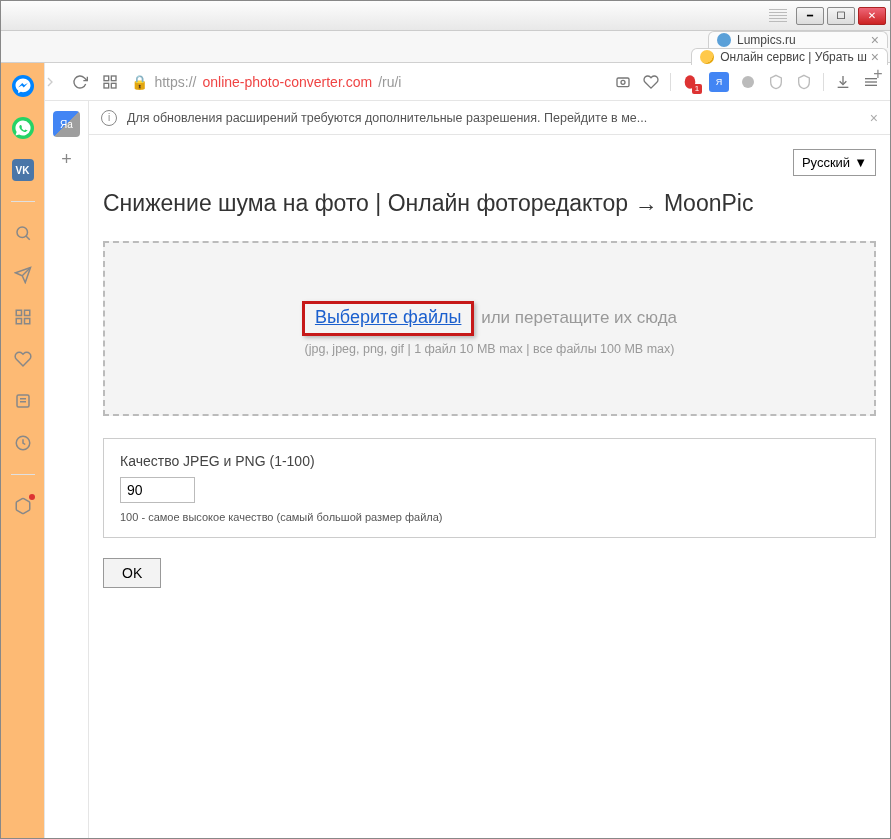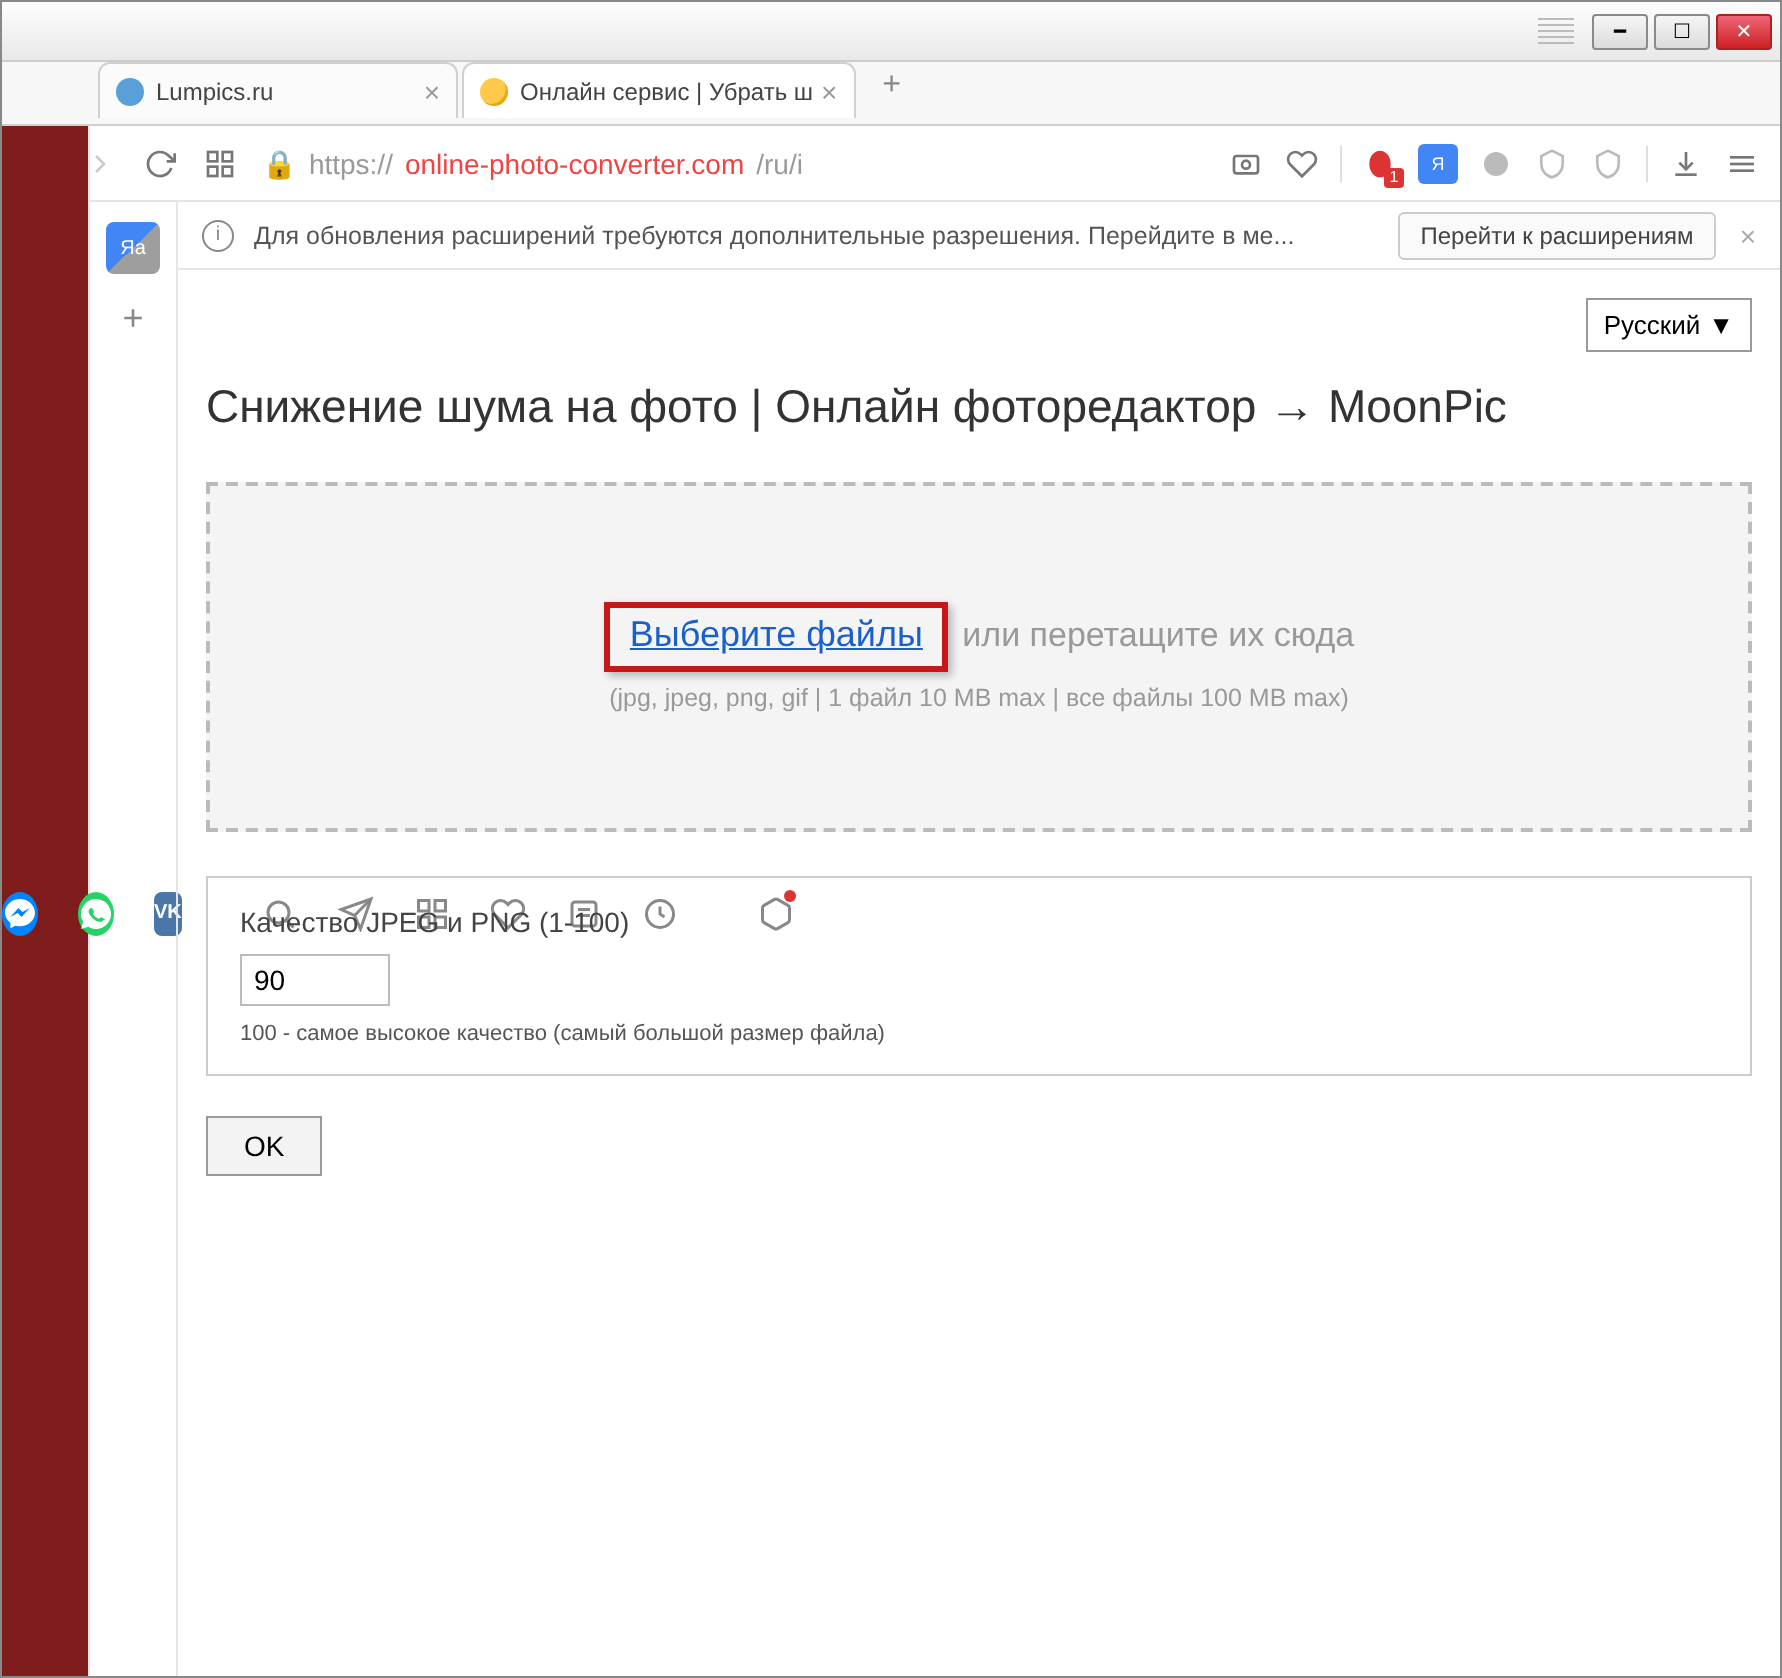--- a/index.html
+++ b/index.html
@@ -6,21 +6,21 @@
 body { font-family: Arial, sans-serif; font-size: 13px; background: #fff; width: 891px; height: 839px; overflow: hidden; position: relative; }
 
 
 .window { position: relative; width: 100%; height: 100%; border: 1px solid #888; background: #fff; }
 .titlebar { height: 30px; background: linear-gradient(#fdfdfd,#e8e8e8); display: flex; justify-content: flex-end; align-items: center; padding-right: 4px; border-bottom: 1px solid #ccc; gap: 3px; }
 .win-btn { width: 28px; height: 18px; border: 1px solid #8a8a8a; display: flex; align-items: center; justify-content: center; font-size: 10px; background: linear-gradient(#f5f5f5,#dcdcdc); border-radius: 2px; cursor: pointer; }
 .win-btn.close { background: linear-gradient(#e67,#c22); color: #fff; border-color: #a22; }
 .titlebar-grip { width: 18px; height: 14px; margin-right: 6px; background: repeating-linear-gradient(#bbb,#bbb 1px,transparent 1px,transparent 3px); }
 
 
-.tabs-row { height: 32px; display: flex; align-items: flex-start; padding-left: 48px; background: #f7f7f7; border-bottom: 1px solid #d0d0d0; }
+.tabs-row { height: 32px; display: flex; align-items: flex-end; background: #f7f7f7; border-bottom: 1px solid #d0d0d0; flex-direction: column; }
 .tab { height: 28px; min-width: 180px; max-width: 200px; border: 1px solid #d0d0d0; border-bottom: none; border-top-left-radius: 6px; border-top-right-radius: 6px; display: flex; align-items: center; padding: 0 8px; font-size: 12px; color: #444; background: #fbfbfb; margin-right: 2px; }
 .tab.active { background: #fff; }
 .tab .favicon { width: 14px; height: 14px; border-radius: 50%; margin-right: 6px; flex-shrink: 0; }
 .fav-lumpics { background: #5aa0d8; }
 .fav-moon { background: radial-gradient(circle at 40% 40%, #ffc94a 60%, #e6a810 62%); }
 .tab .tab-title { flex: 1; white-space: nowrap; overflow: hidden; text-overflow: ellipsis; }
 .tab .tab-close { color: #999; font-size: 14px; margin-left: 4px; cursor: pointer; }
 .new-tab { width: 24px; height: 24px; display: flex; align-items: center; justify-content: center; color: #888; font-size: 16px; cursor: pointer; margin-left: 4px; margin-bottom: 2px; }
 
 
@@ -31,21 +31,21 @@
 .url-box .lock { color: #2a8a2a; }
 .url-host { color: #ef4444; }
 .url-path { color: #999; }
 .spacer { flex: 1; }
 .right-icons { display: flex; align-items: center; gap: 10px; }
 .badge-1 { position: relative; }
 .badge-1::after { content: "1"; position: absolute; bottom: -3px; right: -3px; background: #d33; color: #fff; font-size: 8px; width: 10px; height: 10px; border-radius: 2px; display: flex; align-items: center; justify-content: center; }
 .vsep { width: 1px; height: 18px; background: #ddd; }
 
 
-.opera-sidebar { position: absolute; left: 0; top: 62px; bottom: 0; width: 44px; border-right: 1px solid #e5e5e5; display: flex; flex-direction: row; align-items: center; padding-top: 12px; gap: 20px; background: #7f1d1d; }
+.opera-sidebar { position: absolute; left: 0; top: 62px; bottom: 0; width: 44px; border-right: 1px solid #e5e5e5; display: flex; flex-direction: column; align-items: center; padding-top: 12px; gap: 20px; background: #fdba74; }
 .side-icon { width: 22px; height: 22px; display: flex; align-items: center; justify-content: center; color: #888; cursor: pointer; position: relative; }
 .side-icon svg { width: 18px; height: 18px; }
 .side-icon.fb { background: #0084ff; border-radius: 50%; }
 .side-icon.wa { background: #25d366; border-radius: 50%; }
 .side-icon.vk { background: #4a76a8; border-radius: 4px; color: #fff; font-size: 10px; font-weight: bold; }
 .side-divider { width: 24px; height: 1px; background: #e0e0e0; }
 .side-icon.dot::after { content: ""; position: absolute; top: -1px; right: -1px; width: 6px; height: 6px; background: #d33; border-radius: 50%; }
 
 
 .content-wrap { position: absolute; left: 44px; right: 0; top: 100px; bottom: 0; display: flex; }
@@ -253,21 +253,20 @@
     <div class="side-icon dot">
         <svg viewBox="0 0 24 24" fill="none" stroke="currentColor" stroke-width="2">
           <path d="M21 16V8a2 2 0 0 0-1-1.73l-7-4a2 2 0 0 0-2 0l-7 4A2 2 0 0 0 3 8v8a2 2 0 0 0 1 1.73l7 4a2 2 0 0 0 2 0l7-4A2 2 0 0 0 21 16z"></path>
         </svg>
       </div>
   </div>
 
   <div class="notif-bar">
     <div class="notif-icon">i</div>
     <div class="notif-text">Для обновления расширений требуются дополнительные разрешения. Перейдите в ме...</div>
-    <button class="notif-btn">Перейти к расширениям</button>
     <div class="notif-close">×</div>
   </div>
 
   <div class="content-wrap">
     <div class="inner-sidebar">
       <div class="translate-badge">Яa</div>
       <div class="plus-btn">+</div>
     </div>
   </div>
 

